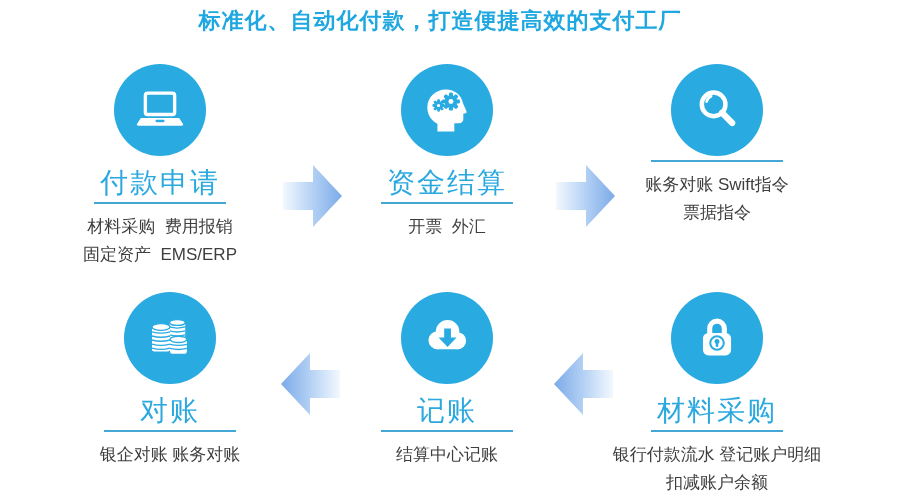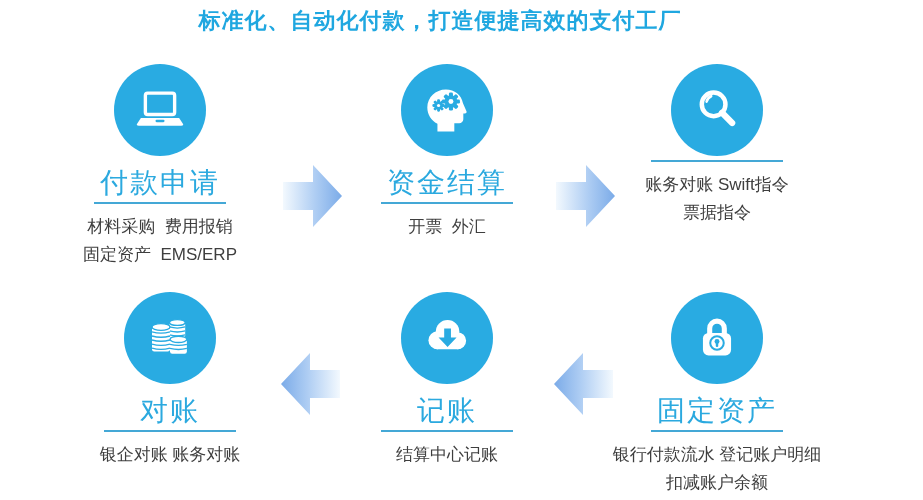--- a/index.html
+++ b/index.html
@@ -162,21 +162,21 @@
   <div class="stage" style="left:567px;top:292px;">
     <div class="circle">
       <svg width="54" height="54" viewBox="0 0 48 48">
         <path d="M17.5,21 v-5.5 a6.5,6.5 0 0 1 13,0 V21" fill="none" stroke="#fff" stroke-width="4.5"></path>
         <rect x="11.5" y="19.5" width="25" height="20" rx="5" fill="#fff"></rect>
         <circle cx="24" cy="28.5" r="6" fill="none" stroke="#29ABE2" stroke-width="1.8"></circle>
         <circle cx="24" cy="27" r="2.2" fill="#29ABE2"></circle>
         <rect x="22.9" y="27.8" width="2.2" height="4.3" rx="1" fill="#29ABE2"></rect>
       </svg>
     </div>
-    <div class="stage-title">固定资产</div>
+    <div class="stage-title">材料采购</div>
     <div class="underline"></div>
     <div class="desc">
       <div class="line">银行付款流水 登记账户明细</div>
       <div class="line">扣减账户余额</div>
     </div>
   </div>
 
   <svg class="flow-arrow" style="left:283px;top:164px;" viewBox="0 0 60 64">
     <polygon points="0,18 30,18 30,1 59,32 30,63 30,46 0,46" fill="url(#arrowGrad)"></polygon>
   </svg>

